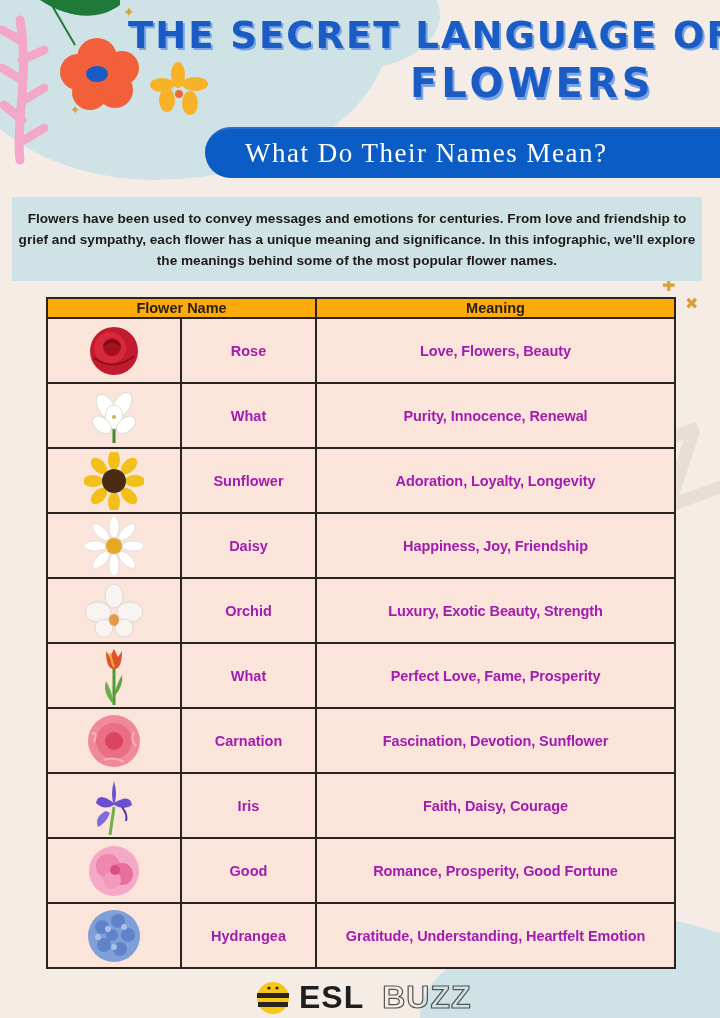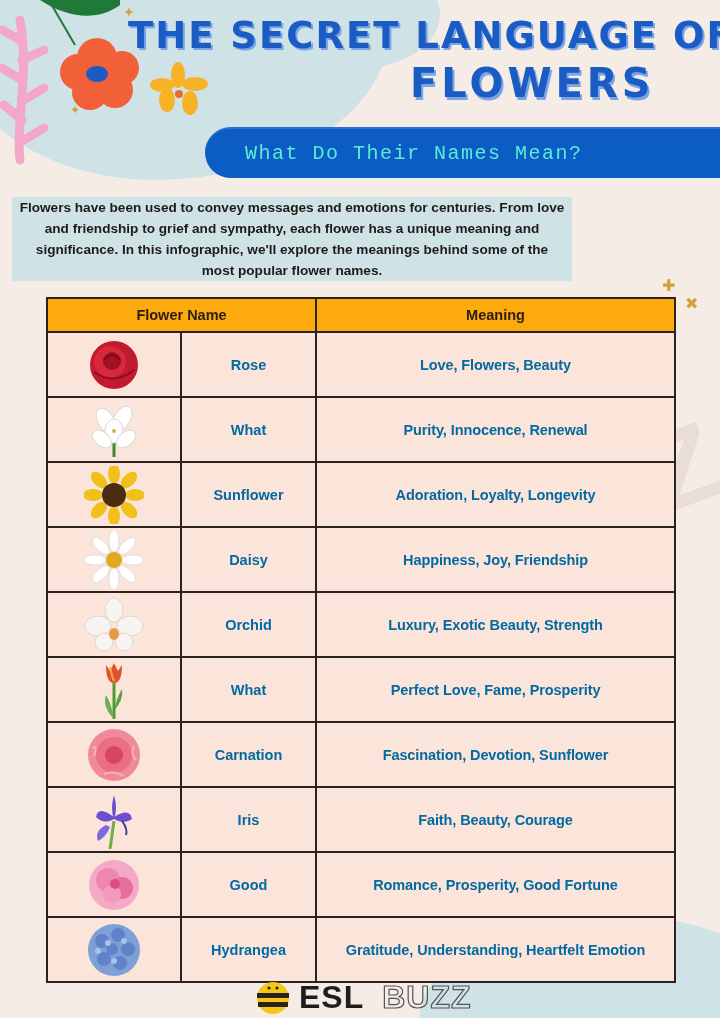--- a/index.html
+++ b/index.html
@@ -41,51 +41,51 @@
     text-shadow: 2px 3px 0 #7aa6e6;
     white-space: nowrap;
   }
   .subtitle-banner {
     position: absolute; left: 205px; top: 127px; width: 530px; height: 51px;
     background: #0b5dc5; border-radius: 26px 0 0 26px;
     border-top: 2px solid #2d6fd0;
     display: flex; align-items: center; padding-left: 40px;
   }
   .subtitle-text {
-    color: #5eead4; font-family: Liberation Mono, monospace;
-    font-size: 20px; letter-spacing: 1.5px; white-space: nowrap;
+    color: #ffffff; font-family: Liberation Serif, serif;
+    font-size: 27px; letter-spacing: 1.5px; white-space: nowrap;
   }
 
   
   .intro-box {
-    position: absolute; left: 12px; top: 197px; width: 560px; height: 84px;
+    position: absolute; left: 12px; top: 197px; width: 690px; height: 84px;
     background: #cfe3e6;
     display: flex; align-items: center; justify-content: center;
     padding: 0 6px;
   }
   .intro-text {
     text-align: center; font-weight: bold; font-size: 13.6px; line-height: 21px;
     color: #1f1a17;
   }
 
   
   .flower-table {
     position: absolute; left: 46px; top: 297px; width: 628px;
     border-collapse: collapse; table-layout: fixed;
   }
   .flower-table th, .flower-table td {
     border: 2px solid #2a2320;
   }
   .flower-table th {
-    background: #fdab0c; height: 34px; font-size: 14.5px; font-weight: bold;
+    background: #fdab0c; height: 20px; font-size: 14.5px; font-weight: bold;
     color: #2a1e15;
   }
   .flower-table td {
     background: #fbe4da; height: 65px; text-align: center;
-    font-size: 14.5px; font-weight: bold; color: #0369a1;
+    font-size: 14.5px; font-weight: bold; color: #a21caf;
   }
   .col-img { width: 134px; }
   .col-name { width: 135px; }
   .col-mean { width: 359px; }
   .meaning-cell { white-space: nowrap; letter-spacing: -0.1px; }
 
   .flower-icon { display: inline-block; width: 60px; height: 58px; vertical-align: middle; }
 
   
   .sparkle { position: absolute; color: #d4a13a; font-weight: bold; }
@@ -305,21 +305,21 @@
             <g fill="#6a4fd0">
               <path d="M30 4 Q34 18 30 28 Q26 18 30 4"></path>
               <path d="M30 26 Q14 14 12 26 Q20 34 30 28"></path>
               <path d="M30 26 Q46 16 48 28 Q40 34 30 28"></path>
             </g>
             <path d="M22 34 Q10 40 14 50 Q22 46 26 36" fill="#7d6ae0"></path>
             <path d="M38 30 Q44 38 42 44" stroke="#4a35a8" stroke-width="2" fill="none"></path>
           </svg>
         </td>
         <td>Iris</td>
-        <td class="meaning-cell">Faith, Beauty, Courage</td>
+        <td class="meaning-cell">Faith, Daisy, Courage</td>
       </tr>
 
       <tr>
         <td>
           <svg class="flower-icon" viewBox="0 0 60 58">
             <circle cx="30" cy="29" r="25" fill="#f4a9c6"></circle>
             <circle cx="24" cy="24" r="12" fill="#ee86ad"></circle>
             <circle cx="38" cy="32" r="11" fill="#e66f9c"></circle>
             <circle cx="28" cy="38" r="9" fill="#f29bbd"></circle>
             <circle cx="31" cy="28" r="5" fill="#d9507f"></circle>

